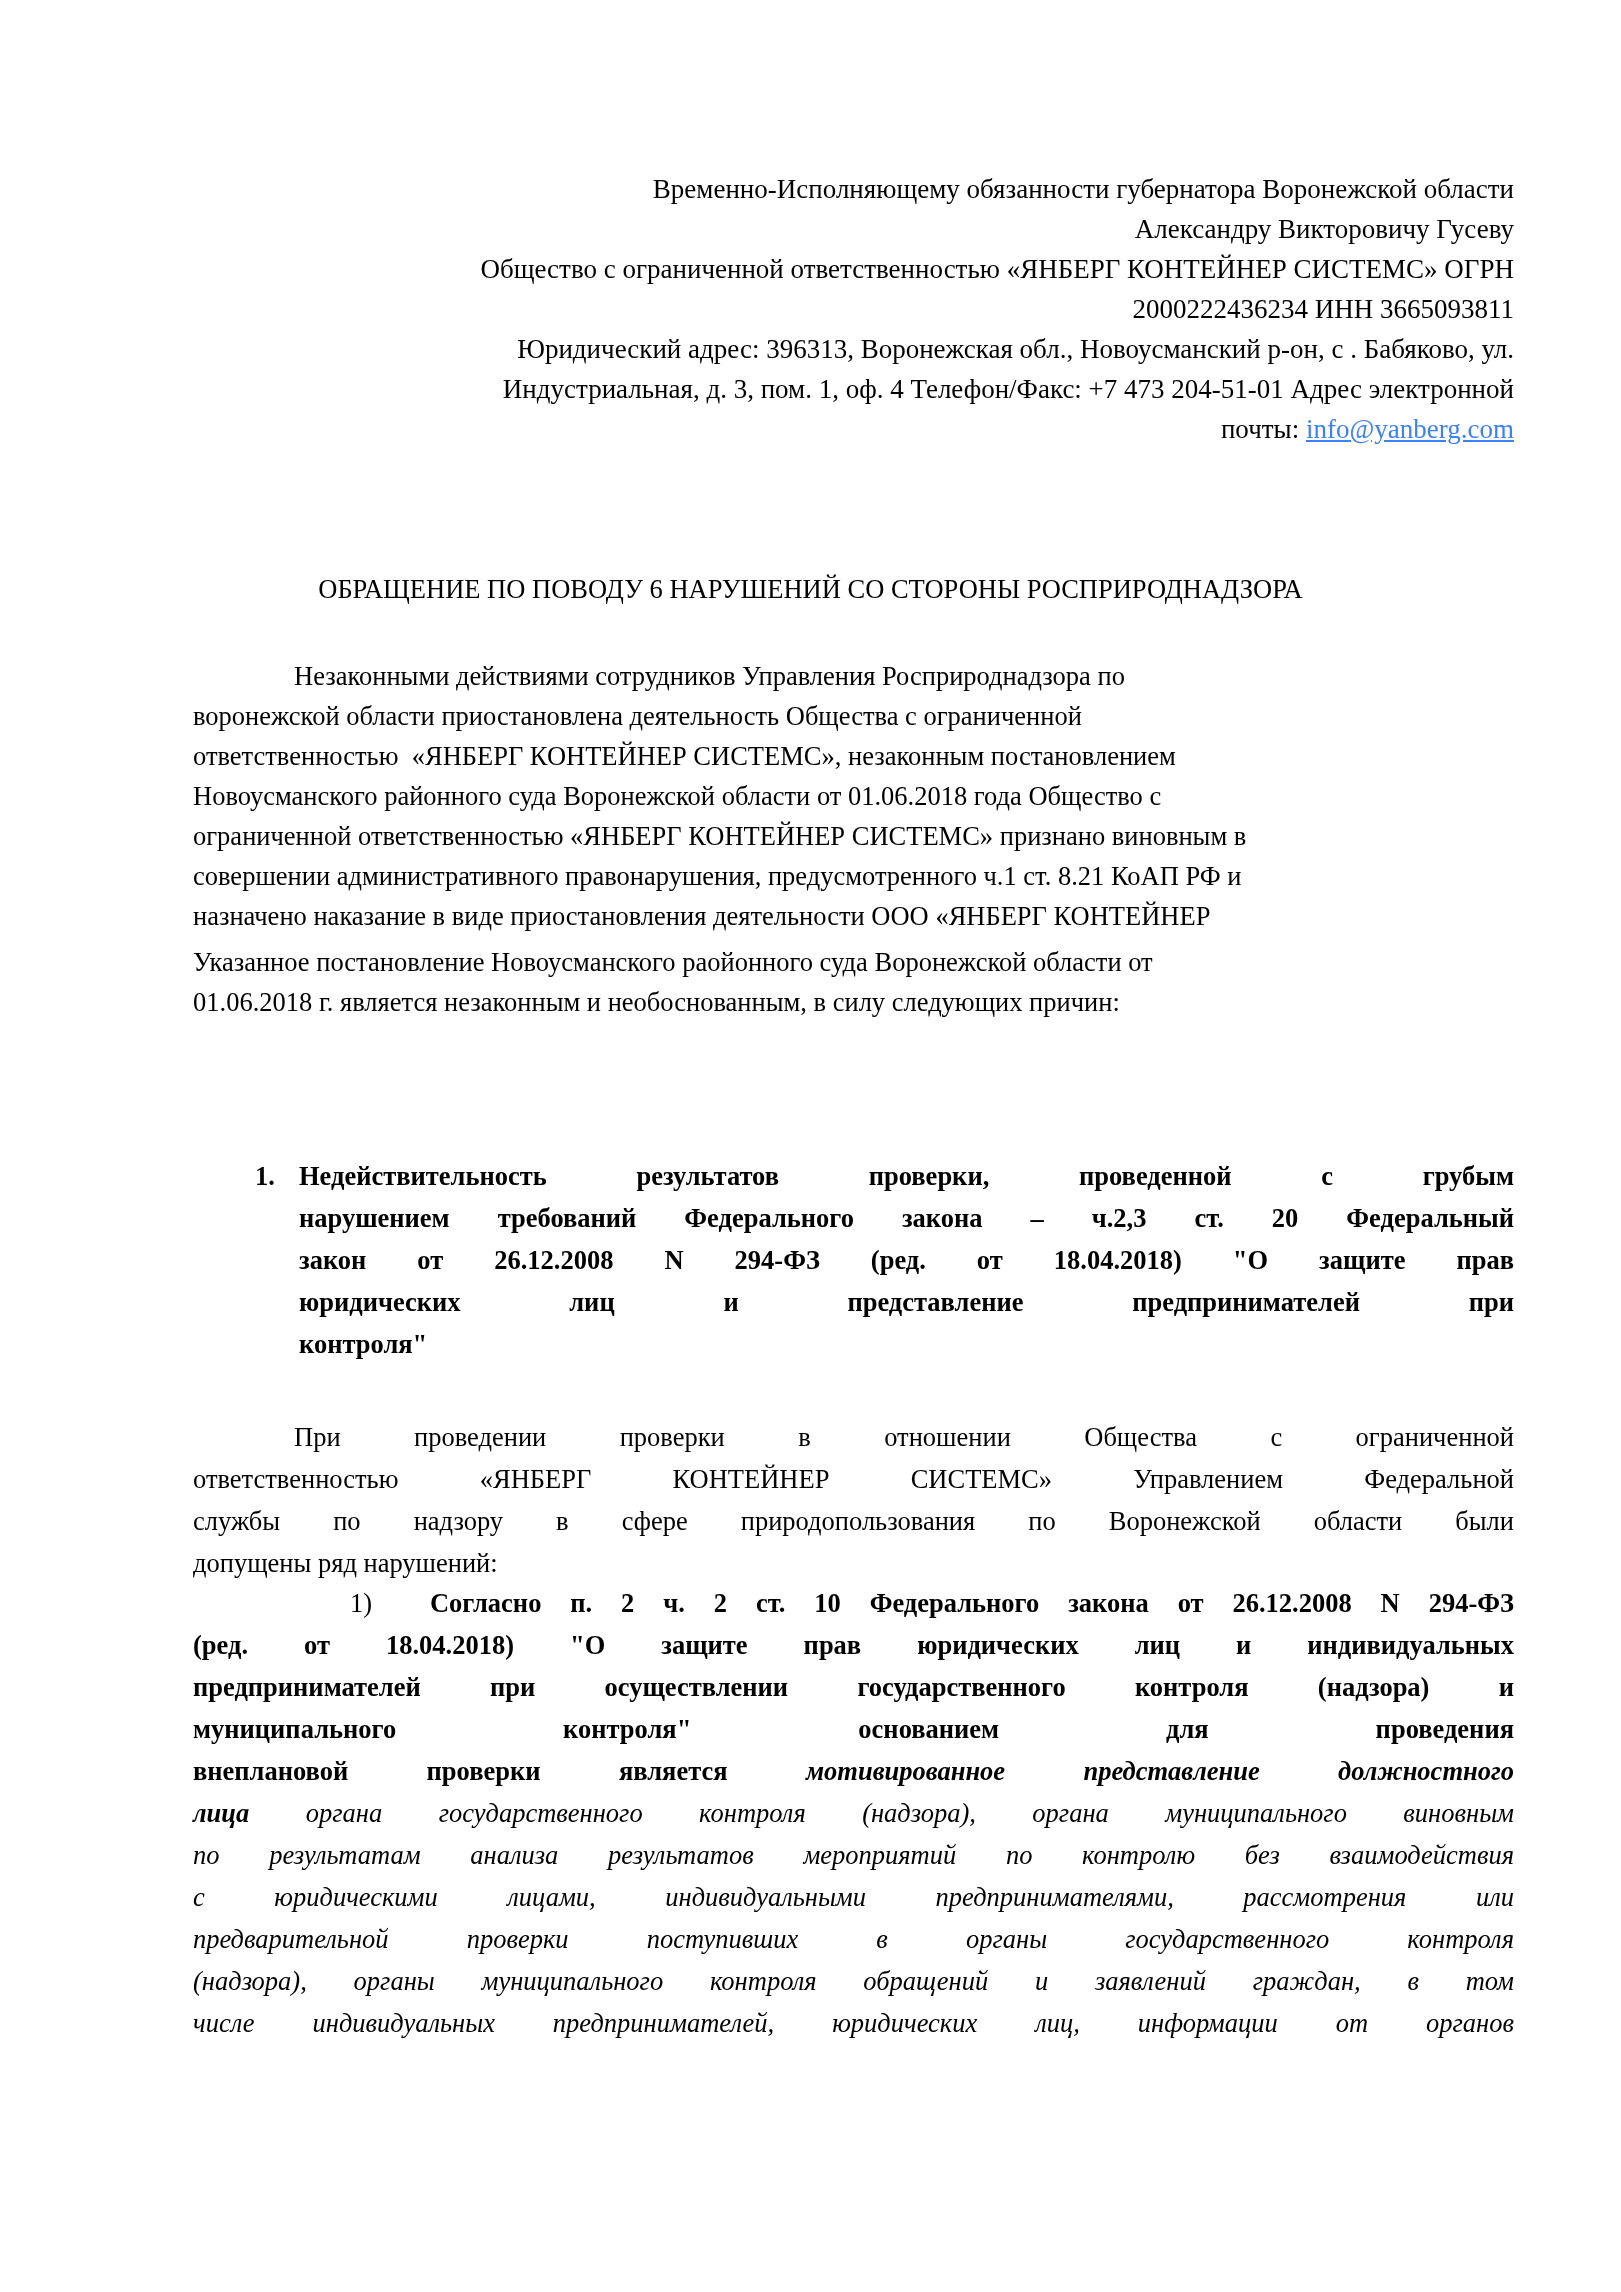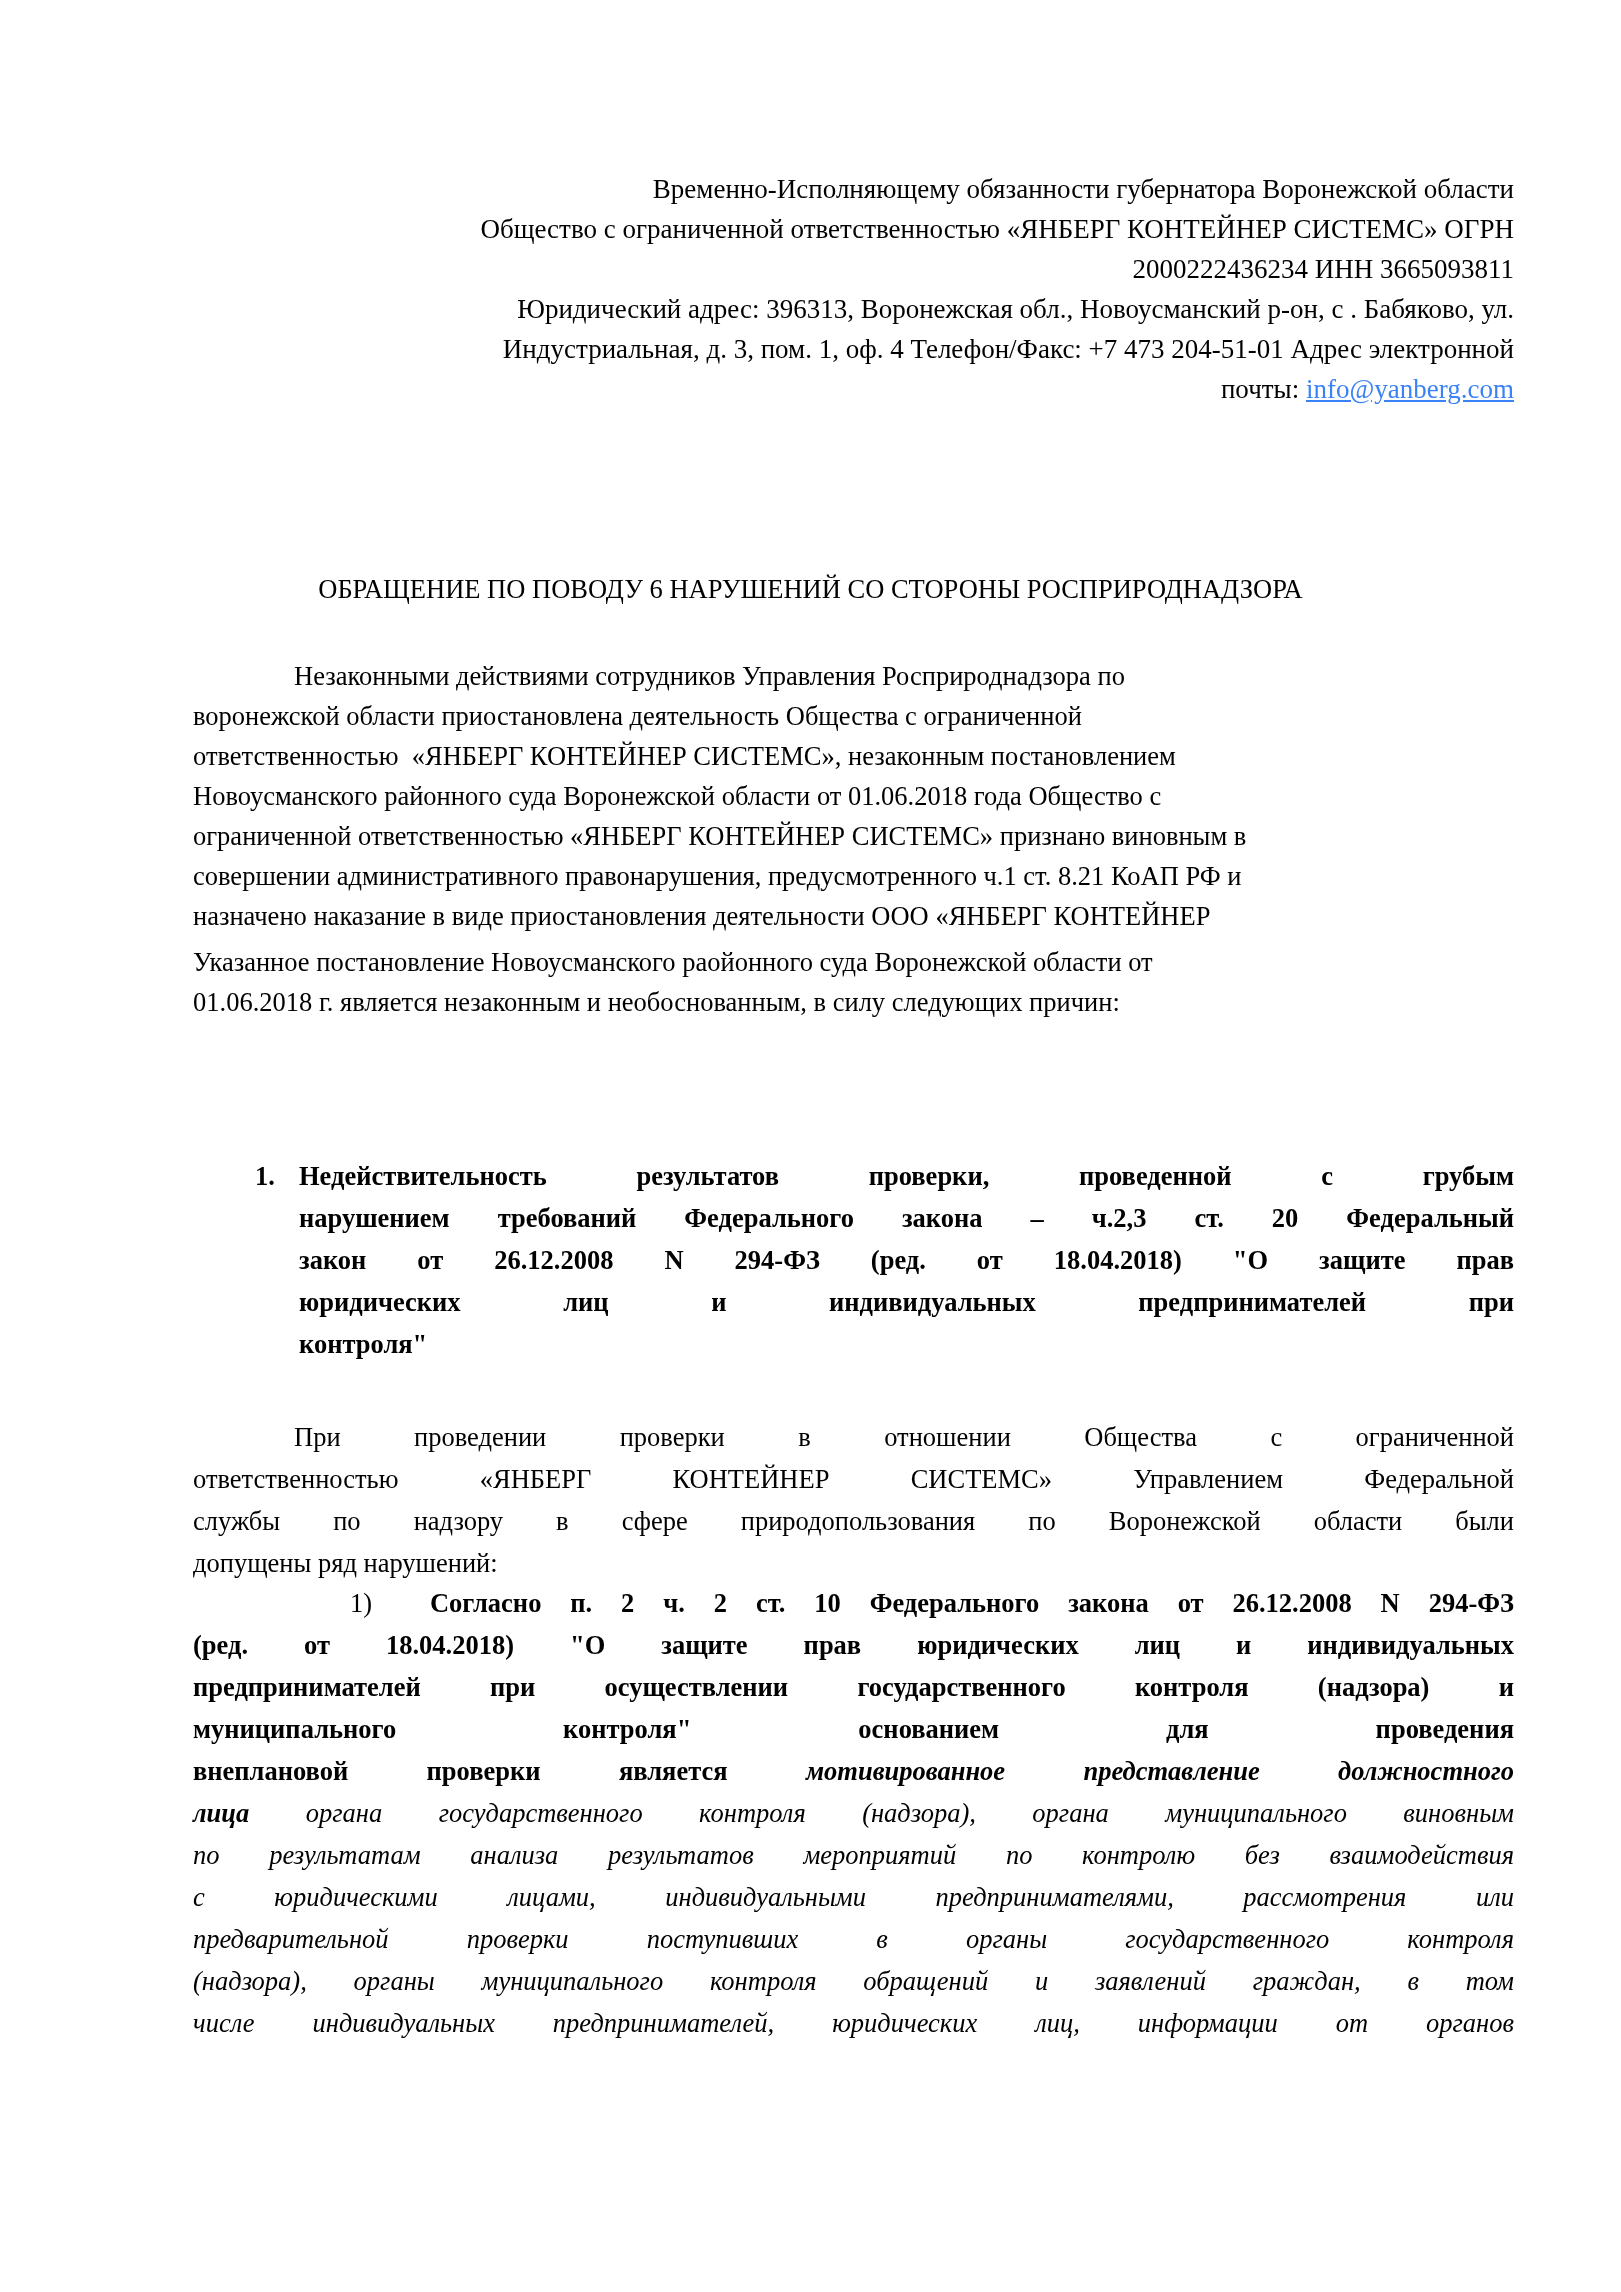--- a/index.html
+++ b/index.html
@@ -27,20 +27,21 @@
   .i { font-style: italic; }
   .bi { font-weight: bold; font-style: italic; }
 </style>
 </head>
 <body>
 
 <div class="page">
 
   <div class="header-block">
     <div>Временно-Исполняющему обязанности губернатора Воронежской области</div>
+    <div>Александру Викторовичу Гусеву</div>
     <div>Общество с ограниченной ответственностью «ЯНБЕРГ КОНТЕЙНЕР СИСТЕМС» ОГРН</div>
     <div>2000222436234 ИНН 3665093811</div>
     <div>Юридический адрес: 396313, Воронежская обл., Новоусманский р-он, с . Бабяково, ул.</div>
     <div>Индустриальная, д. 3, пом. 1, оф. 4 Телефон/Факс: +7 473 204-51-01 Адрес электронной</div>
     <div>
       <span>почты: </span><a class="email">info@yanberg.com</a>
     </div>
   </div>
 
   <div class="title">ОБРАЩЕНИЕ ПО ПОВОДУ 6 НАРУШЕНИЙ СО СТОРОНЫ РОСПРИРОДНАДЗОРА</div>
@@ -56,21 +57,21 @@
     <div style="margin-top:5.9px;">Указанное постановление Новоусманского раойонного суда Воронежской области от</div>
     <div>01.06.2018 г. является незаконным и необоснованным, в силу следующих причин:</div>
   </div>
 
   <div class="sec">
     <span class="num">1.</span>
     <div class="body">
       <span class="jline" style="white-space: normal; text-align-last: justify;">Недействительность результатов проверки, проведенной с грубым</span>
       <span class="jline" style="white-space: normal; text-align-last: justify;">нарушением требований Федерального закона – ч.2,3 ст. 20 Федеральный</span>
       <span class="jline" style="white-space: normal; text-align-last: justify;">закон от 26.12.2008 N 294-ФЗ (ред. от 18.04.2018) "О защите прав</span>
-      <span class="jline" style="white-space: normal; text-align-last: justify;">юридических лиц и индивидуальных предпринимателей при</span>
+      <span class="jline" style="white-space: normal; text-align-last: justify;">юридических лиц и представление предпринимателей при</span>
       <span class="jline last">контроля"</span>
     </div>
   </div>
 
   <div class="para2">
     <span class="jline" style="padding-left: 101px; white-space: normal; text-align-last: justify;"><span>При проведении проверки в отношении Общества с ограниченной</span></span>
     <span class="jline" style="white-space: normal; text-align-last: justify;">ответственностью «ЯНБЕРГ КОНТЕЙНЕР СИСТЕМС» Управлением Федеральной</span>
     <span class="jline" style="white-space: normal; text-align-last: justify;">службы по надзору в сфере природопользования по Воронежской области были</span>
     <span class="jline last">допущены ряд нарушений:</span>
   </div>

